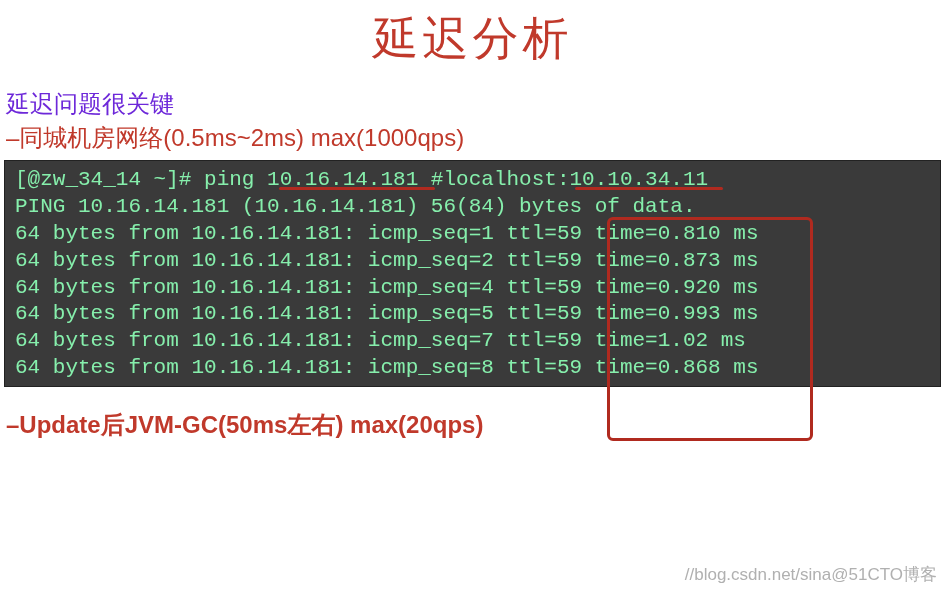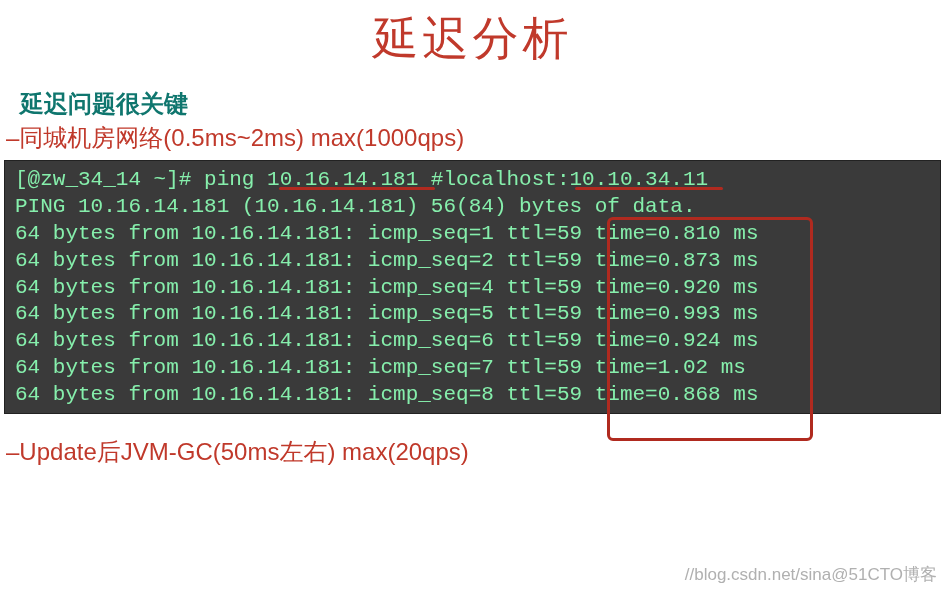--- a/index.html
+++ b/index.html
@@ -14,25 +14,25 @@
   }
   .title {
     text-align: center;
     color: #c0392b;
     font-size: 46px;
     font-weight: 400;
     margin-top: 8px;
     letter-spacing: 4px;
   }
   .subtitle1 {
-    color: #0f766e;
+    color: #6d28d9;
     font-size: 24px;
-    margin-left: 20px;
+    margin-left: 6px;
     margin-top: 18px;
-    font-weight: 700;
+    font-weight: 400;
   }
   .subtitle2 {
     color: #c0392b;
     font-size: 24px;
     margin-left: 6px;
     margin-top: 2px;
     font-weight: 400;
   }
   .terminal-wrap {
     margin: 6px 4px 0 4px;
@@ -57,21 +57,21 @@
   .time-box {
     position: absolute;
     border: 3px solid #b02a1f;
     border-radius: 6px;
   }
   .bottom-note {
     color: #c0392b;
     font-size: 24px;
     margin-left: 6px;
     margin-top: 22px;
-    font-weight: 400;
+    font-weight: 700;
   }
   .watermark {
     position: absolute;
     right: 8px;
     bottom: 6px;
     color: #b0b0b0;
     font-size: 17px;
     font-family: Arial, sans-serif;
   }
 </style>
@@ -83,21 +83,20 @@
 <div class="subtitle1">延迟问题很关键</div>
 <div class="subtitle2">–同城机房网络(0.5ms~2ms)  max(1000qps)</div>
 
 <div class="terminal-wrap">
   <div class="terminal-line">[@zw_34_14 ~]# ping 10.16.14.181 #localhost:10.10.34.11</div>
   <div class="terminal-line">PING 10.16.14.181 (10.16.14.181) 56(84) bytes of data.</div>
   <div class="terminal-line">64 bytes from 10.16.14.181: icmp_seq=1 ttl=59 time=0.810 ms</div>
   <div class="terminal-line">64 bytes from 10.16.14.181: icmp_seq=2 ttl=59 time=0.873 ms</div>
   <div class="terminal-line">64 bytes from 10.16.14.181: icmp_seq=4 ttl=59 time=0.920 ms</div>
   <div class="terminal-line">64 bytes from 10.16.14.181: icmp_seq=5 ttl=59 time=0.993 ms</div>
-  <div class="terminal-line">64 bytes from 10.16.14.181: icmp_seq=6 ttl=59 time=0.924 ms</div>
   <div class="terminal-line">64 bytes from 10.16.14.181: icmp_seq=7 ttl=59 time=1.02 ms</div>
   <div class="terminal-line">64 bytes from 10.16.14.181: icmp_seq=8 ttl=59 time=0.868 ms</div>
 
   <div class="underline-red" style="left:274px; top:26px; width:156px;"></div>
 
   <div class="underline-red" style="left:570px; top:26px; width:148px;"></div>
 
   <div class="time-box" style="left:602px; top:56px; width:200px; height:218px;"></div>
 </div>
 

